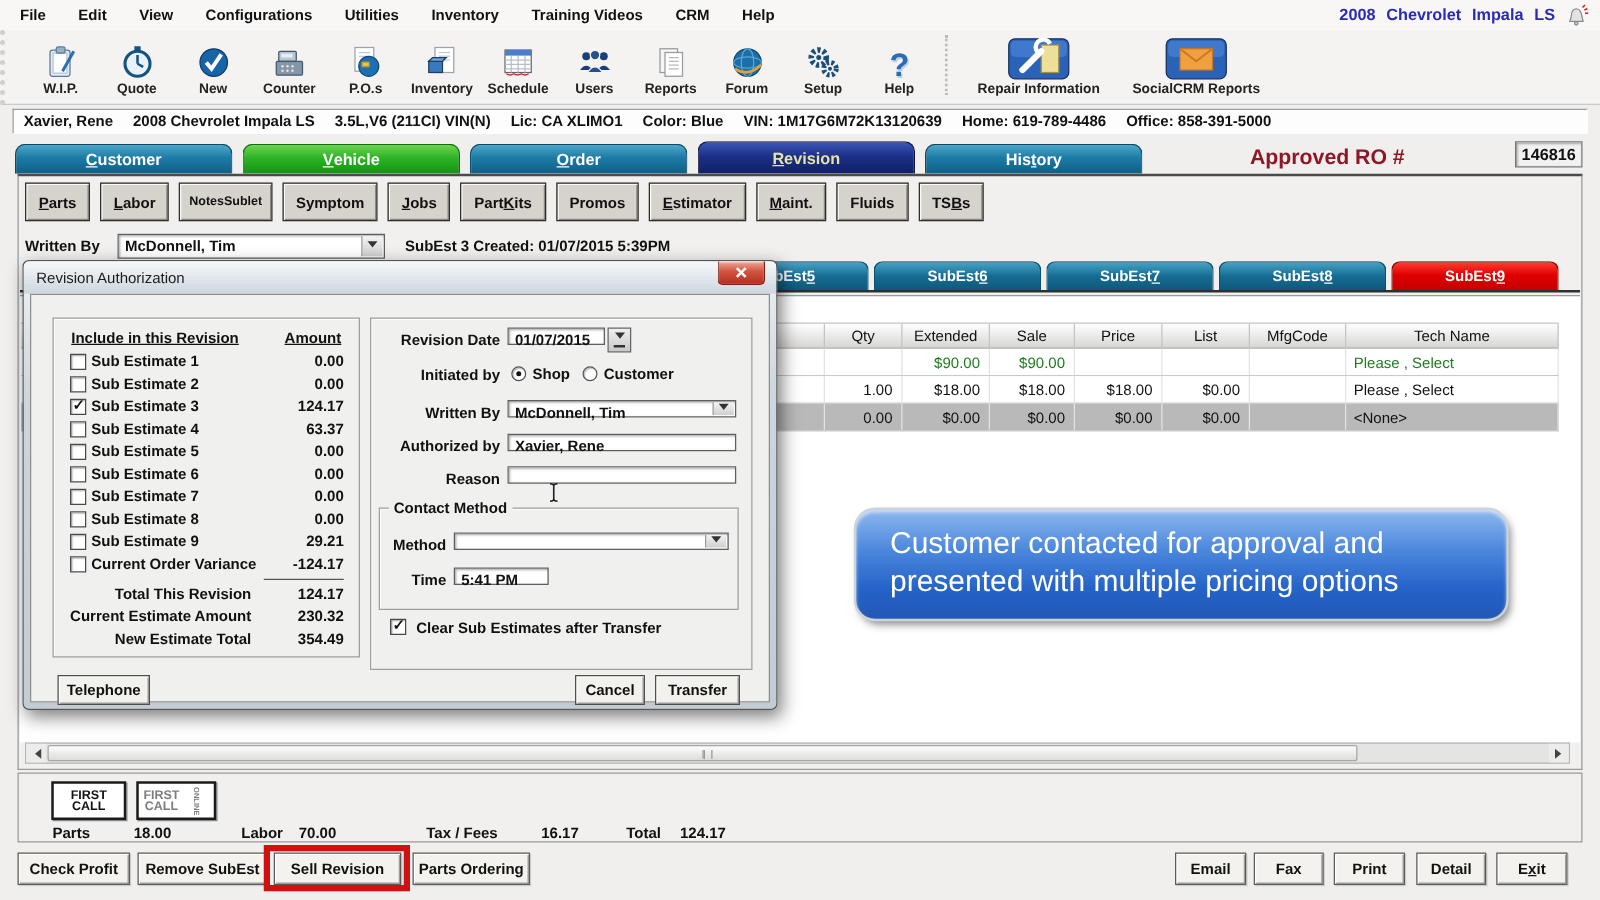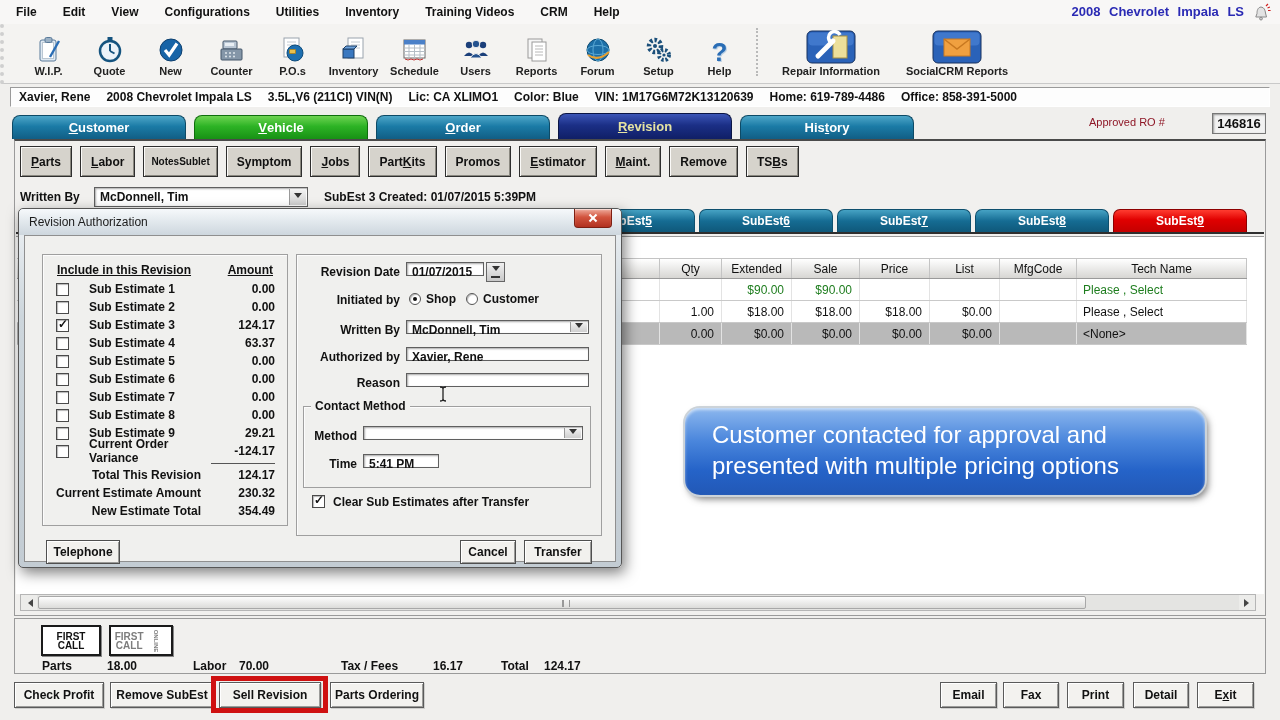--- a/index.html
+++ b/index.html
@@ -20,21 +20,21 @@
   .tbi svg{display:block;margin-bottom:1px}
   .tbsep{width:1px;height:48px;border-left:2px dotted #b9b9b9;margin:4px 10px 0 6px}
 
   
   .custbar{position:absolute;top:87px;left:10px;width:1260px;height:20px;background:#fdfdfd;border:1px solid #9a9a9a;border-bottom-color:#fff;border-right-color:#fff;display:flex;gap:16px;align-items:center;padding-left:8px;font-size:12px;font-weight:bold;white-space:nowrap}
 
   
   .mtab{position:absolute;top:115px;height:24px;width:174px;border-radius:8px 8px 0 0;display:flex;align-items:center;justify-content:center;font-size:13px;font-weight:bold;color:#fff;background:linear-gradient(#4ea6c8,#1b7ba6 45%,#115e85);border:1px solid #0d4a66;border-bottom:none;cursor:pointer}
   .mtab.green{background:linear-gradient(#6ed452,#2db325 45%,#179114);border-color:#0f6e0d}
   .mtab.active{background:linear-gradient(#3c55b6,#1b2f86 45%,#101f66);border-color:#0b1545;color:#e6e4a2;height:26px;top:113px}
-  .ro-label{position:absolute;left:1089px;top:116px;font-size:11px;font-weight:normal;color:#8e1626}
+  .ro-label{position:absolute;left:1000px;top:116px;font-size:17px;font-weight:bold;color:#8e1626}
   .ro-box{position:absolute;left:1212px;top:113px;width:54px;height:21px;background:#f2f2f2;border:1px solid #777;box-shadow:inset 1px 1px 2px #999;font-size:13px;font-weight:bold;text-align:center;line-height:19px}
 
   
   .panel{position:absolute;left:14px;top:139px;width:1252px;height:477px;background:#f1f0ee;border:1px solid #9a9a9a;border-top:2px solid #4a4a4a}
 
   .subbtn{height:31px;padding:0 10px;font-size:12px;font-weight:bold;background:#d6d3cc;border:1px solid #2e2e2e;box-shadow:inset 1px 1px 0 #fbfaf8,inset -1px -1px 0 #8a8880;display:flex;align-items:center;justify-content:center;cursor:pointer}
   .subbtns{position:absolute;left:20px;top:146px;display:flex;gap:8px}
   .subbtn.two{flex-direction:row;font-size:10px;line-height:10px;padding:0 7px}
 
   .wb-label{position:absolute;left:20px;top:190px;font-size:12px;font-weight:bold}
@@ -80,21 +80,21 @@
   .x{position:relative;display:block;width:100%;height:100%}
   .x::before,.x::after{content:"";position:absolute;left:50%;top:50%;width:10px;height:2px;background:#fff}
   .x::before{transform:translate(-50%,-50%) rotate(45deg)}
   .x::after{transform:translate(-50%,-50%) rotate(-45deg)}
   .dlg-client{position:absolute;left:5px;top:26px;right:5px;bottom:5px;background:#f0f0ee;border:1px solid #8f8f8f}
 
   .grp{position:absolute;border:1px solid #9f9f9f;box-shadow:inset 1px 1px 0 rgba(255,255,255,.8)}
   .lg{left:17px;top:18px;width:246px;height:272px;padding-top:8px}
   .lg-h{display:flex;justify-content:space-between;padding:0 14px 3px 14px;font-size:12px;font-weight:bold}
   .est-row{display:flex;align-items:center;height:18px;padding:0 12px 0 13px;font-size:12px;font-weight:bold}
-  .est-row .lbl{flex:1;margin-left:20px}
+  .est-row .lbl{flex:1;margin-left:4px}
   .cb{width:13px;height:13px;background:#fff;border:1px solid #4a4a4a;box-shadow:inset 1px 1px 1px #b5b5b5;position:relative;flex:0 0 13px;cursor:pointer}
   .cb.on::after{content:"\2713";position:absolute;left:1px;top:-3px;font-size:12px;font-weight:bold;color:#111}
   .sep-amt{height:1px;background:#555;width:64px;margin:3px 12px 2px auto}
   .tot-row{display:flex;align-items:center;height:18px;padding:0 12px 0 8px;font-size:12px;font-weight:bold}
   .tot-row .lbl{flex:1;text-align:right;padding-right:16px}
   .amt{width:58px;text-align:right}
 
   .rg{left:271px;top:18px;width:306px;height:282px}
   .flabel{position:absolute;font-size:12px;font-weight:bold;text-align:right}
   .field{position:absolute;height:14px;background:#fff;border:1px solid #5f5f5f;box-shadow:inset 1px 1px 2px #a8a8a8;font-size:12px;font-weight:bold;line-height:18px;padding-left:5px}
@@ -346,21 +346,21 @@
   <div class="subbtn">
       <span>Promos</span>
     </div>
   <div class="subbtn">
       <span><span></span><span class="ul">E</span><span>stimator</span></span>
     </div>
   <div class="subbtn">
       <span><span></span><span class="ul">M</span><span>aint.</span></span>
     </div>
   <div class="subbtn">
-      <span>Remove</span>
+      <span>Fluids</span>
     </div>
   <div class="subbtn">
       <span><span>TS</span><span class="ul">B</span><span>s</span></span>
     </div>
 </div>
 
 <div class="wb-label">Written By</div>
 <div class="wb-dd"><span>McDonnell, Tim</span><span class="ddarrow">
       <span class="tri-d" style="margin-top:0"></span>
     </span></div>

